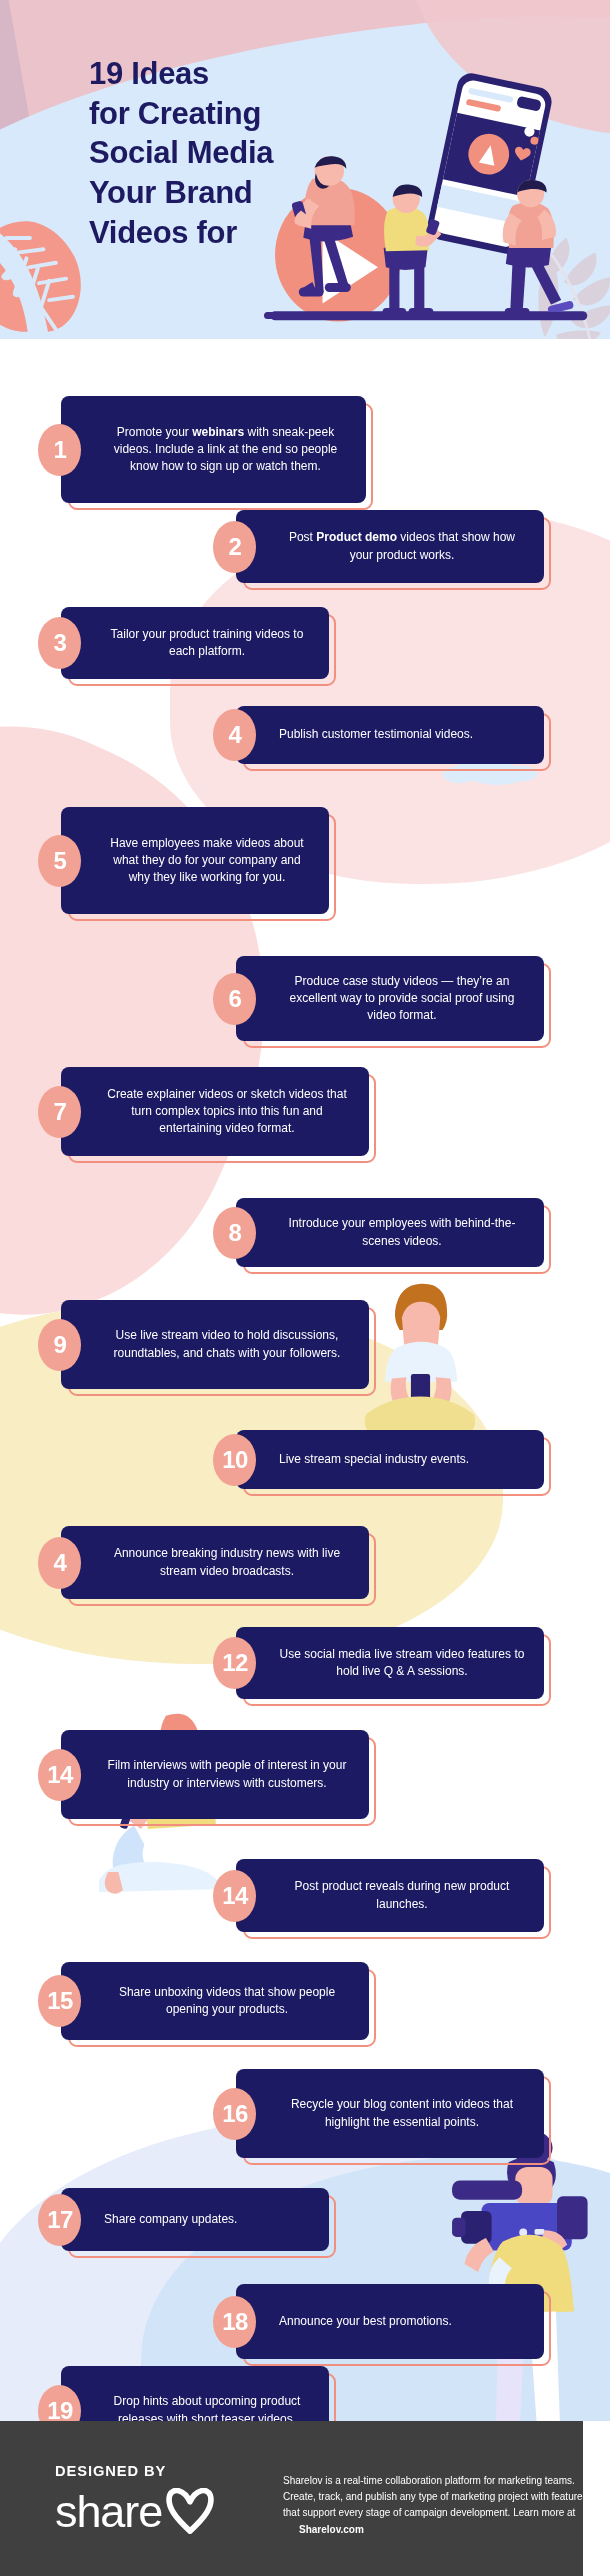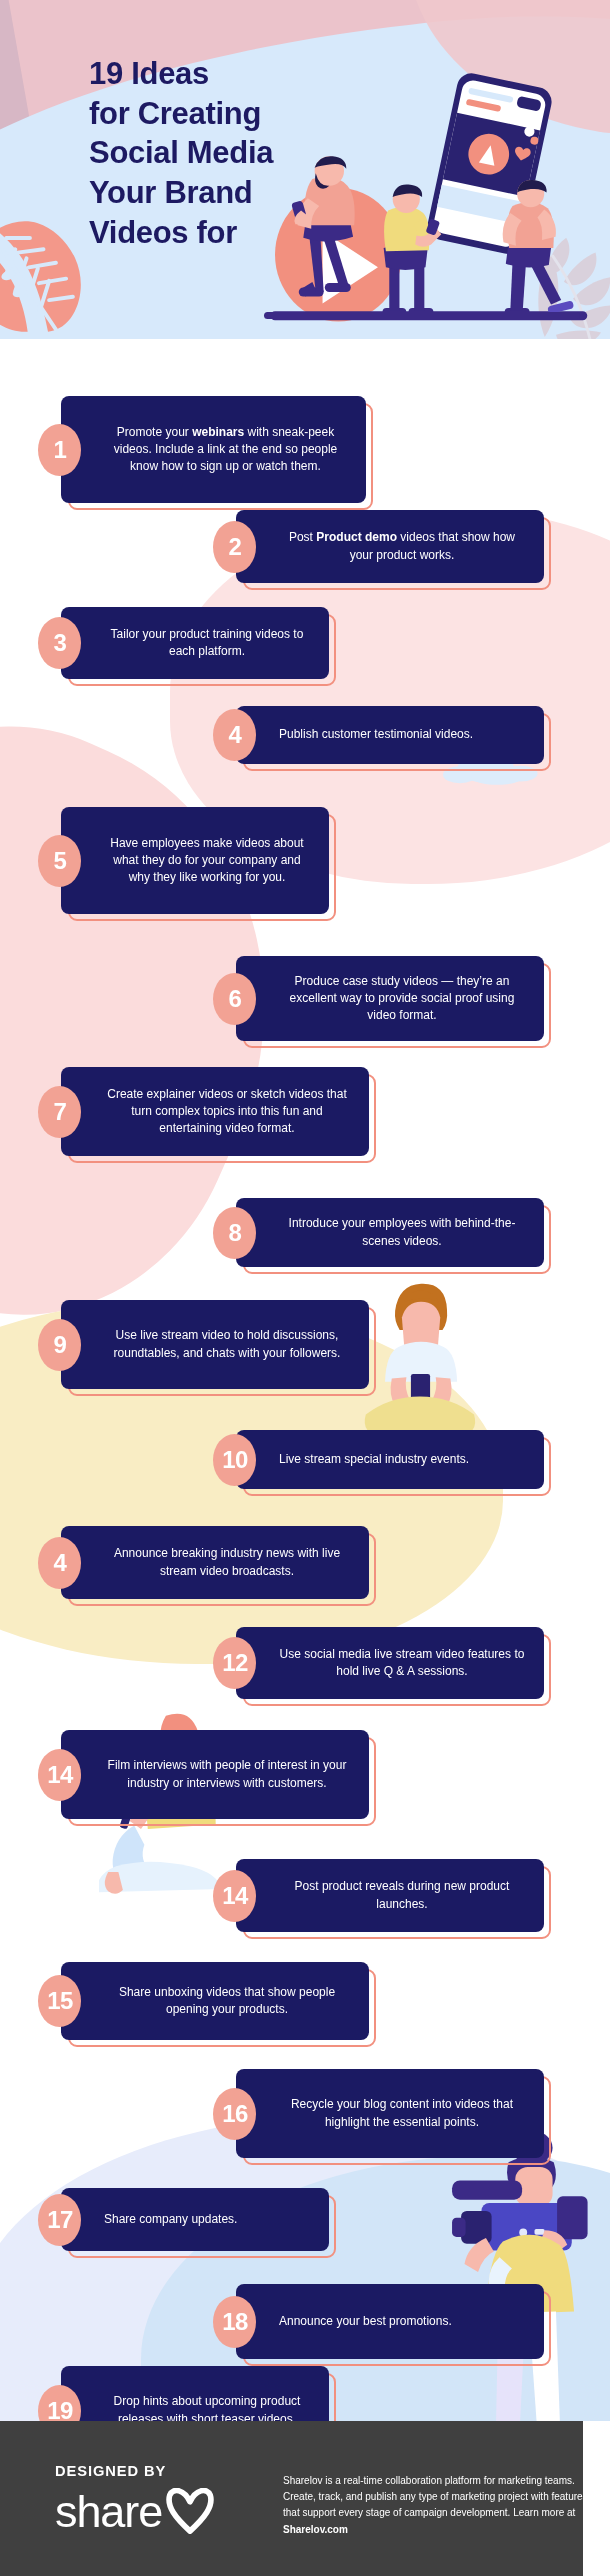--- a/index.html
+++ b/index.html
@@ -178,21 +178,21 @@
     color: #ffffff; font-size: 45px; font-weight: 400;
     letter-spacing: -1.1px; line-height: .9;
   }
   .footer-right {
     position: absolute; left: 283px; top: 52px;
     width: 305px;
     color: #ffffff;
     font-size: 10px;
     line-height: 1.62;
   }
-  .footer-right b { font-weight: 700; }
+  .footer-right b { font-weight: 700; margin-left: 16px; }
 </style>
 </head>
 <body>
 
 <div class="page">
 
   <div class="header">
     <div class="hdr-band-blue-top"></div>
     <div class="hdr-wave-pink-a"></div>
     <div class="hdr-wave-pink-b"></div>

